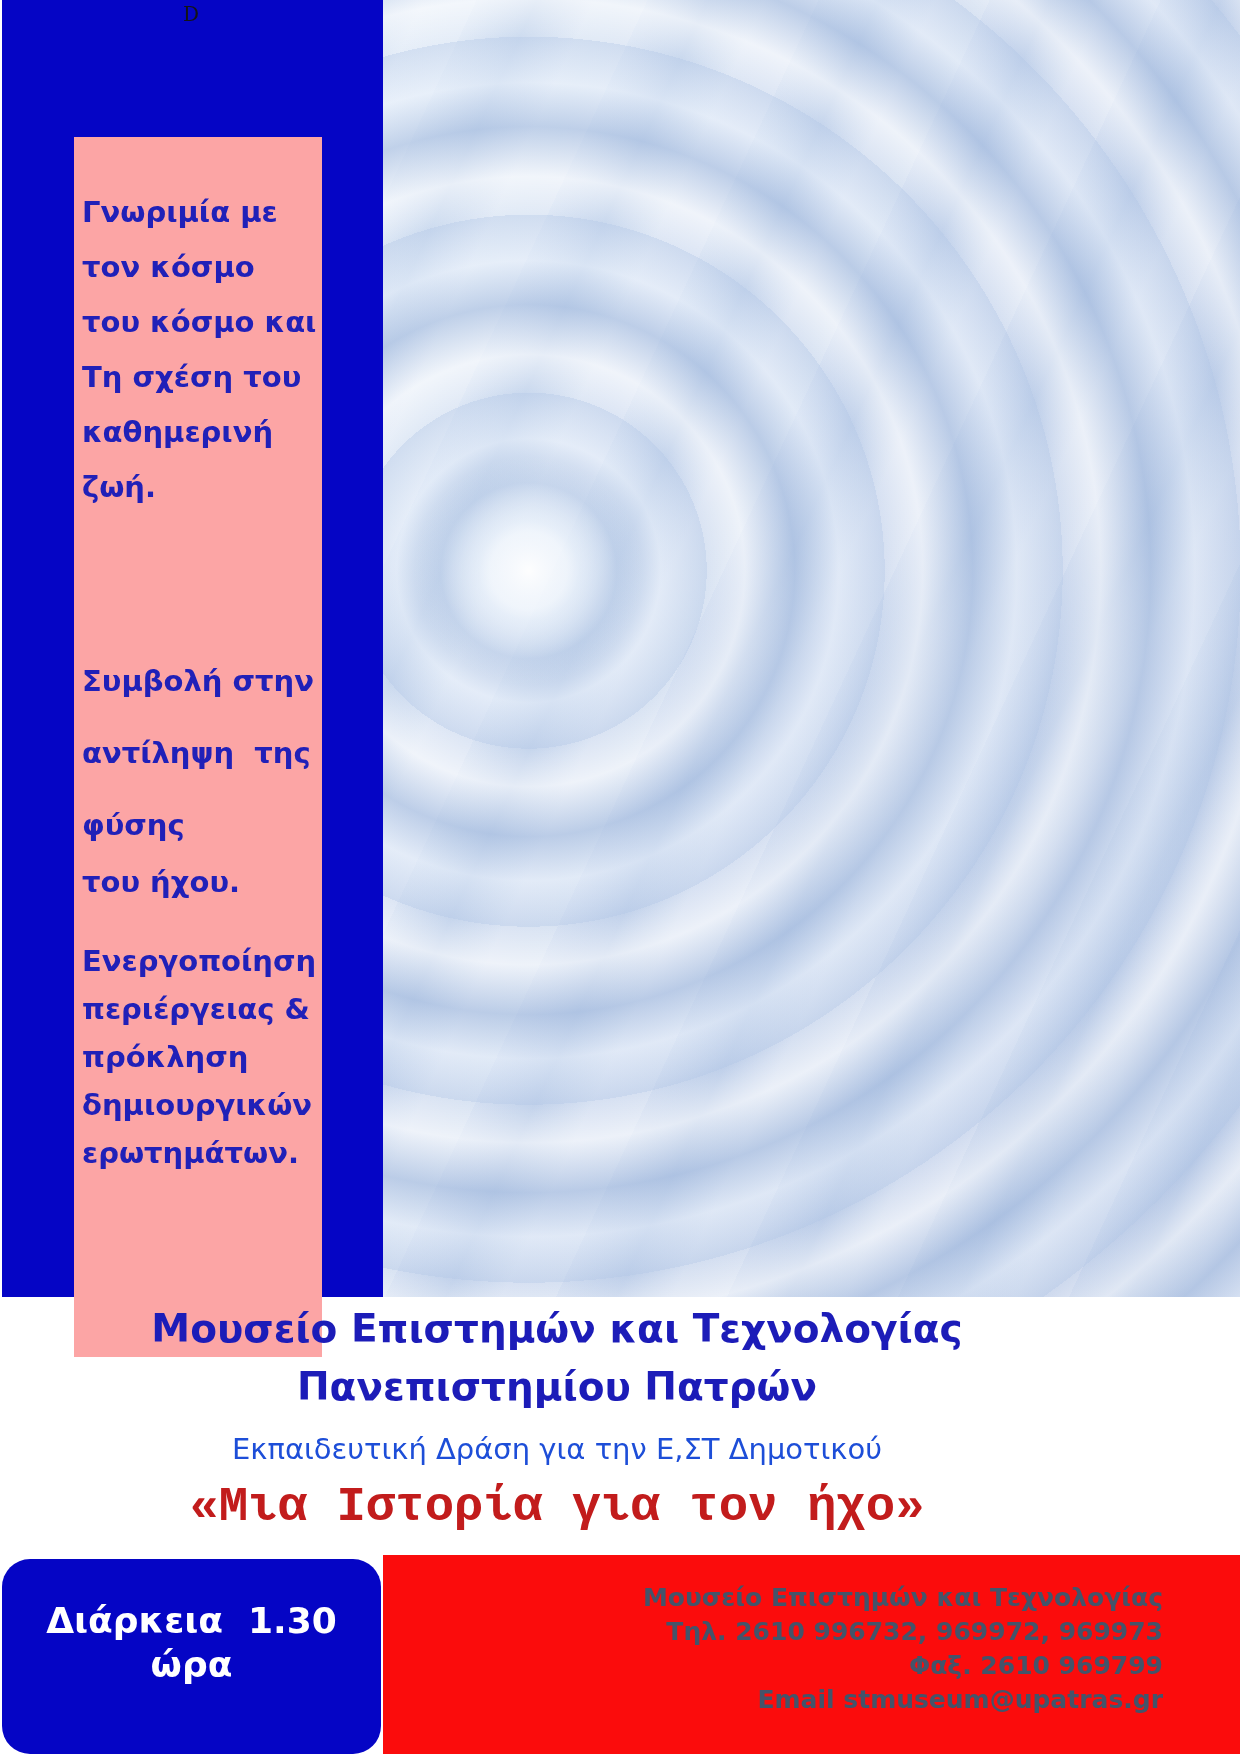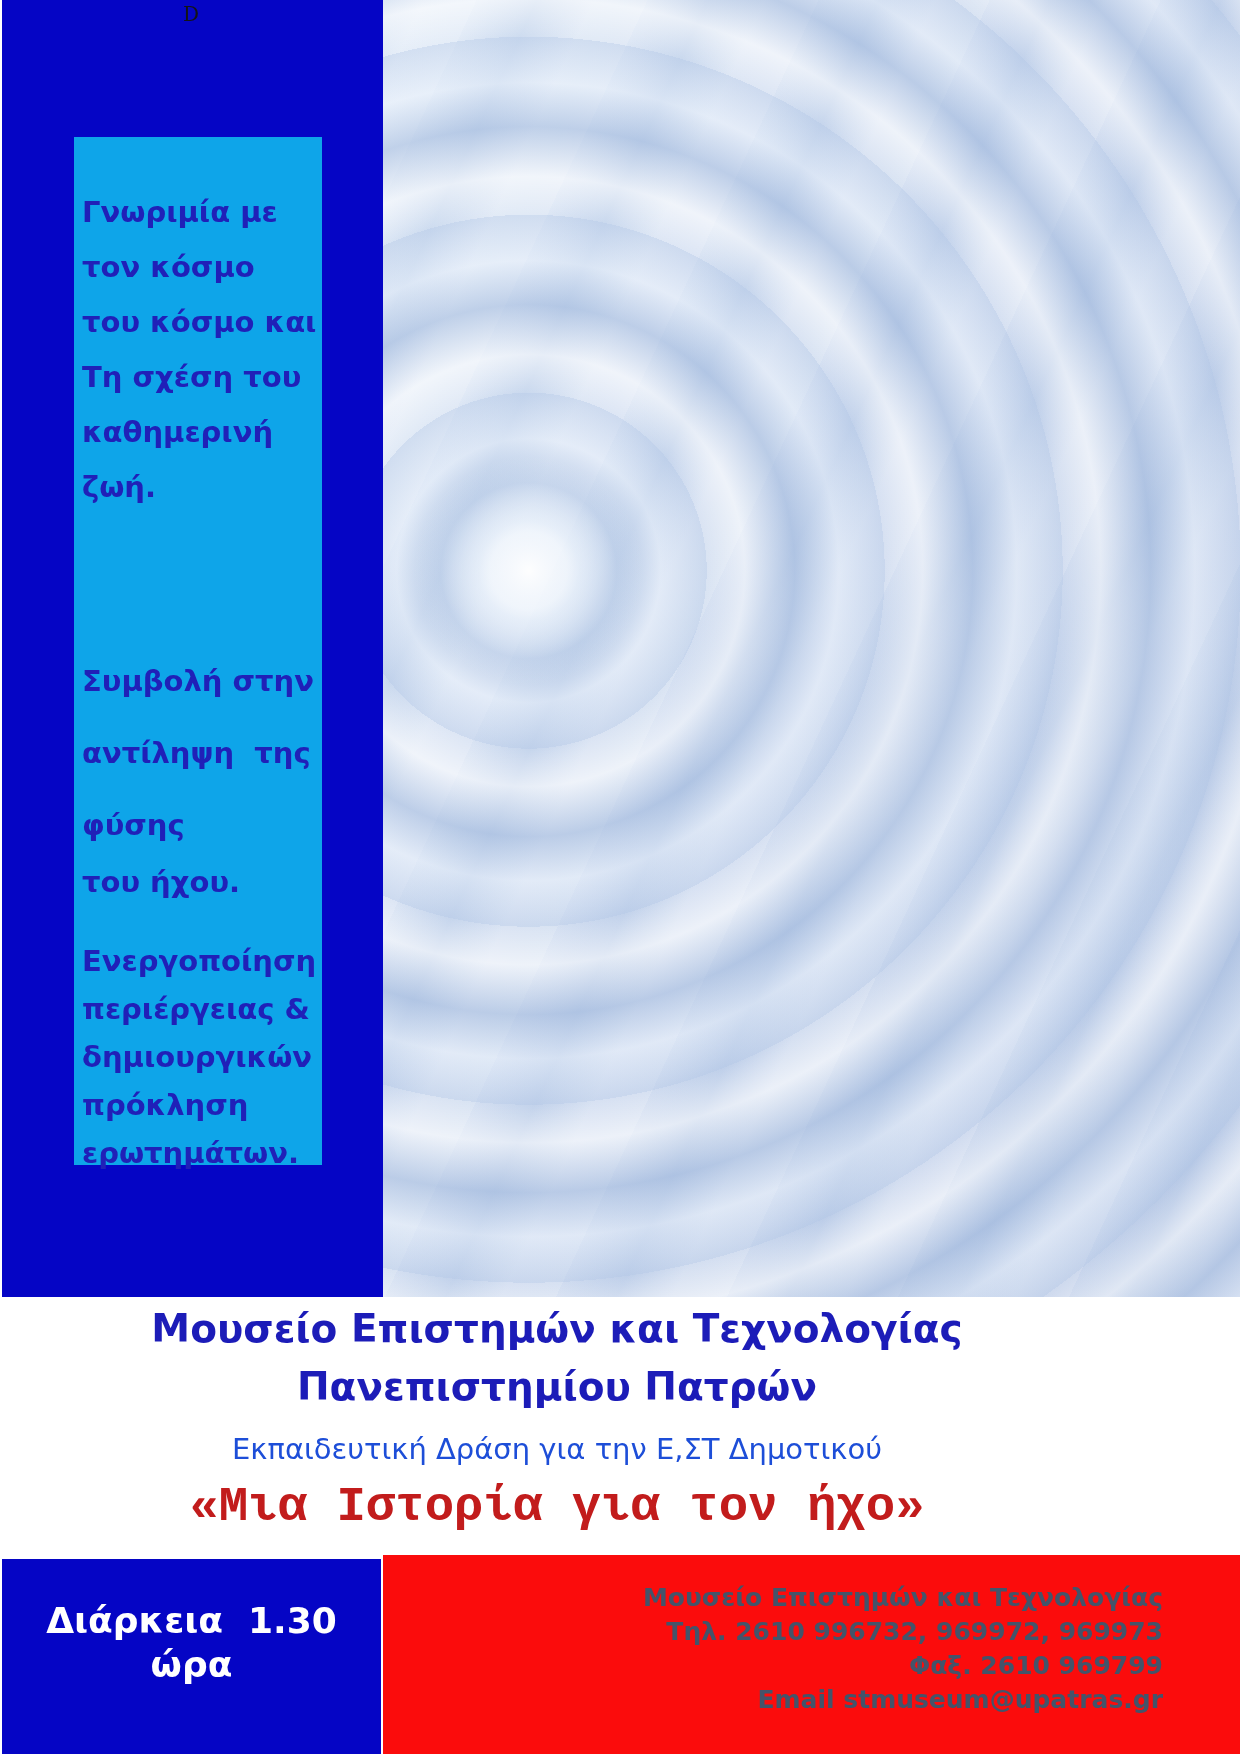--- a/index.html
+++ b/index.html
@@ -16,22 +16,22 @@
     position:absolute;left:2px;top:0;width:381px;height:1297px;
     background:#0505C5;
   }
   .stray-char{
     position:absolute;left:181px;top:3px;
     font-family:"DejaVu Serif","Liberation Serif",serif;
     font-size:20px;color:#141414;line-height:22px;
   }
   
   .info-card{
-    position:absolute;left:72px;top:137px;width:248px;height:1028px;
-    background:#0ea5e9;
+    position:absolute;left:72px;top:137px;width:248px;height:1220px;
+    background:#fca5a5;
     color:#2020B8;font-weight:bold;font-size:29px;
     padding:0;box-sizing:border-box;
   }
   .card-par{position:absolute;left:8px;right:2px;}
   .p1{top:48px;}
   .p1 .card-line{line-height:55px;}
   .p2{top:494px;}
   .p2 .card-line{line-height:44px;margin-top:28px;}
   .p2 .card-line.mt{margin-top:13px;}
   .p3{top:800px;}
@@ -74,20 +74,21 @@
   }
   .event-title{
     position:absolute;left:0;top:180px;width:100%;
     color:#C21C1C;font-weight:bold;font-size:49px;line-height:60px;font-family:Liberation Mono, monospace;
   }
 
   
   .duration-box{
     position:absolute;left:2px;top:1559px;width:379px;height:195px;
     background:#0505C5;
+    border-radius:28px;
   }
   .duration-label{
     margin-top:40px;text-align:center;
     color:#ffffff;font-weight:bold;font-size:36px;line-height:44px;
   }
 
   
   .footer-band{
     position:absolute;left:383px;top:1555px;width:857px;height:199px;
     background:#FB0C0C;
@@ -118,22 +119,22 @@
       </div>
       <div class="card-par p2">
         <div class="card-line">Συμβολή στην</div>
         <div class="card-line">αντίληψη&nbsp; της</div>
         <div class="card-line">φύσης</div>
         <div class="card-line mt">του ήχου.</div>
       </div>
       <div class="card-par p3">
         <div class="card-line">Ενεργοποίηση</div>
         <div class="card-line">περιέργειας &amp;</div>
+        <div class="card-line">πρόκληση</div>
         <div class="card-line">δημιουργικών</div>
-        <div class="card-line">πρόκληση</div>
         <div class="card-line">ερωτημάτων.</div>
       </div>
     </div>
   </div>
 
   <div class="ripple-image"></div>
 
   <div class="title-section">
     <div class="museum-title l1">Μουσείο Επιστημών και Τεχνολογίας</div>
     <div class="museum-title l2">Πανεπιστημίου Πατρών</div>

